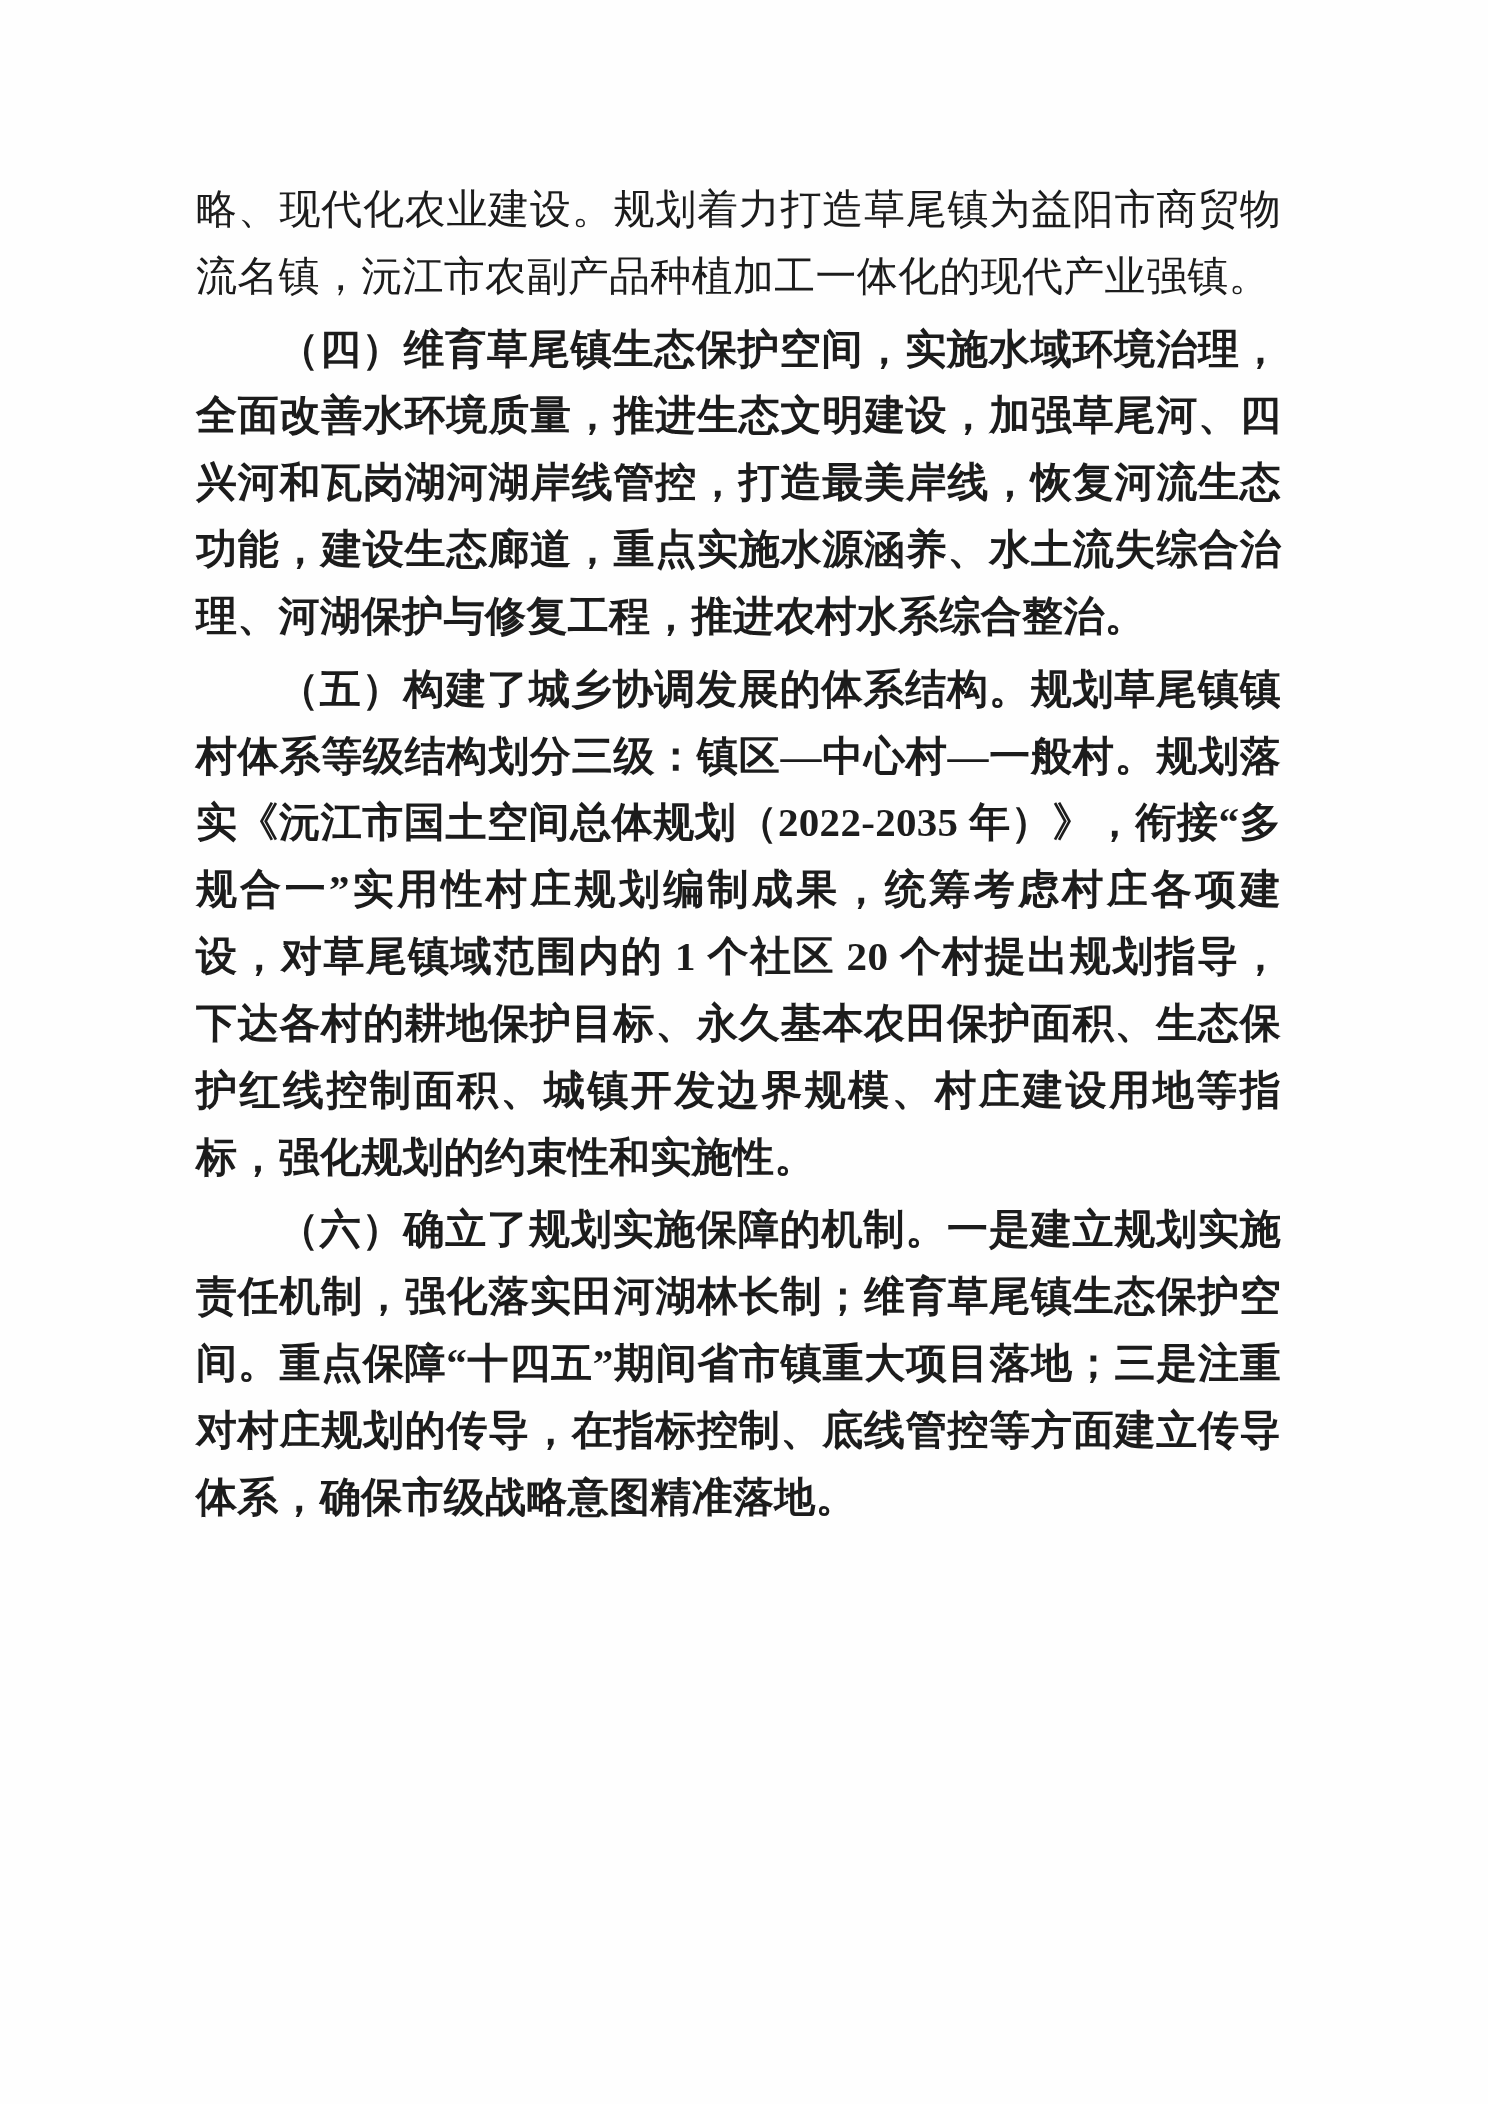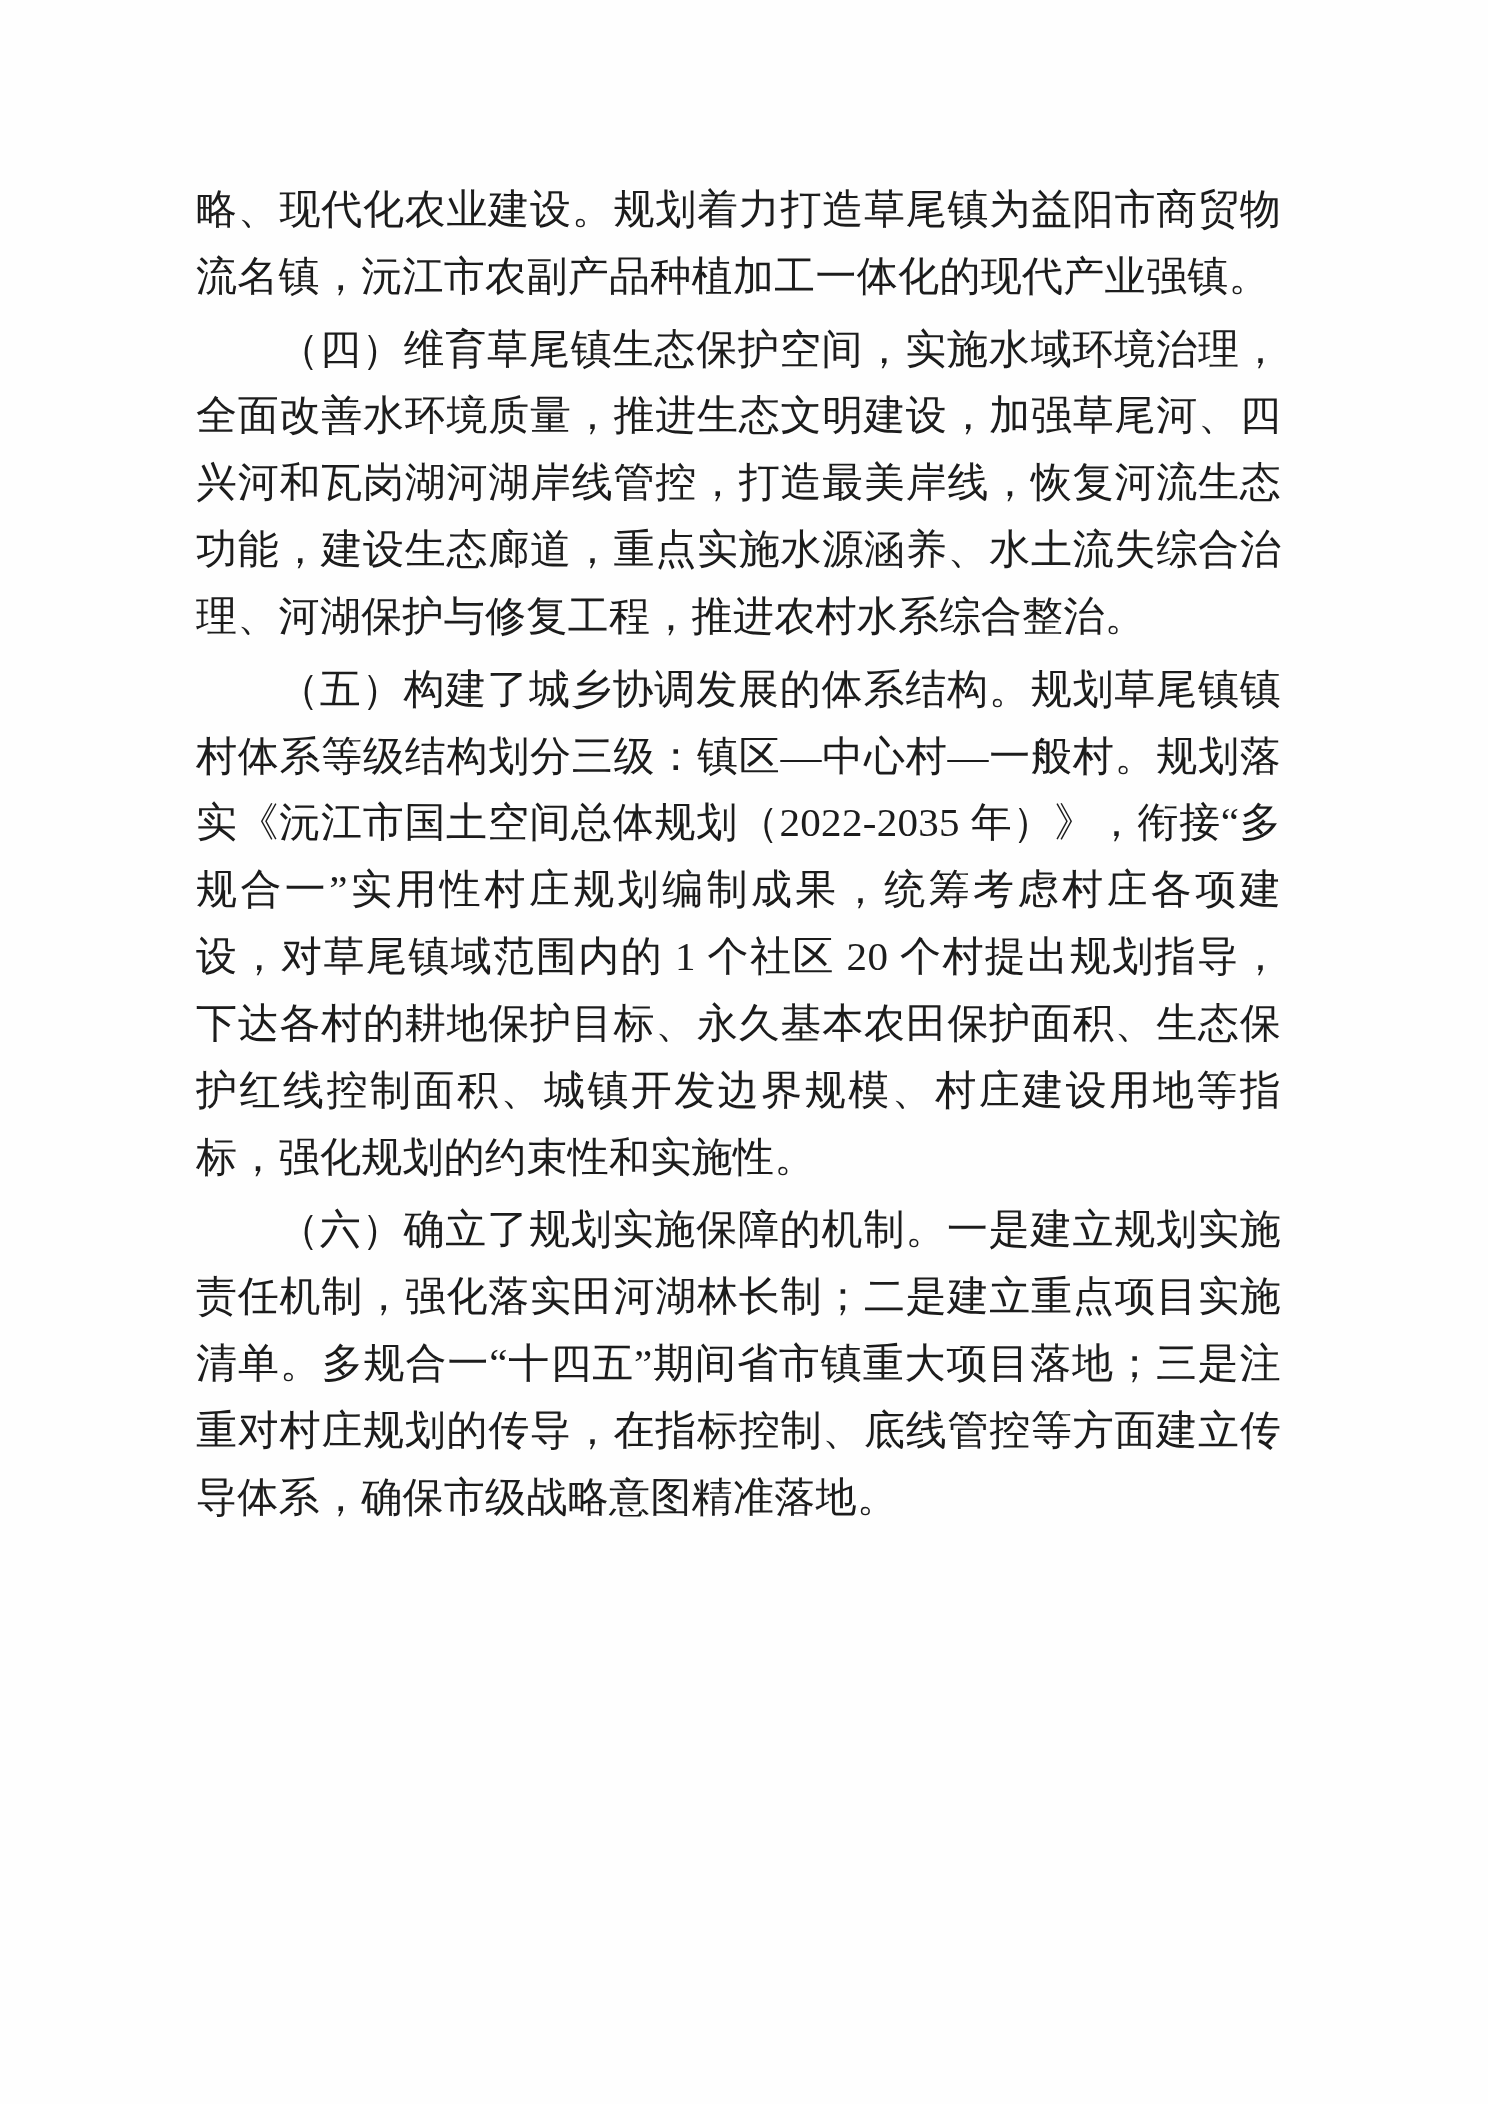--- a/index.html
+++ b/index.html
@@ -26,33 +26,34 @@
     line-height: 1.63;
     color: #1c1c1c;
     text-align: justify;
     text-justify: inter-ideograph;
     margin: 0 0 6px 0;
     letter-spacing: 0.3px;
     font-family: "Liberation Serif", "DejaVu Serif", serif;
   }
   .indent {
     text-indent: 82px;
+    font-weight: bold;
   }
   .hang {
     text-indent: 0;
   }
 </style>
 </head>
 <body>
 
 <div class="page">
   <div class="page-inner">
 
     <p class="doc-para hang">略、现代化农业建设。规划着力打造草尾镇为益阳市商贸物流名镇，沅江市农副产品种植加工一体化的现代产业强镇。</p>
 
     <p class="doc-para indent">（四）维育草尾镇生态保护空间，实施水域环境治理，全面改善水环境质量，推进生态文明建设，加强草尾河、四兴河和瓦岗湖河湖岸线管控，打造最美岸线，恢复河流生态功能，建设生态廊道，重点实施水源涵养、水土流失综合治理、河湖保护与修复工程，推进农村水系综合整治。</p>
 
     <p class="doc-para indent">（五）构建了城乡协调发展的体系结构。规划草尾镇镇村体系等级结构划分三级：镇区—中心村—一般村。规划落实《沅江市国土空间总体规划（2022-2035 年）》，衔接“多规合一”实用性村庄规划编制成果，统筹考虑村庄各项建设，对草尾镇域范围内的 1 个社区 20 个村提出规划指导，下达各村的耕地保护目标、永久基本农田保护面积、生态保护红线控制面积、城镇开发边界规模、村庄建设用地等指标，强化规划的约束性和实施性。</p>
 
-    <p class="doc-para indent">（六）确立了规划实施保障的机制。一是建立规划实施责任机制，强化落实田河湖林长制；二是建立重点项目实施清单。多规合一“十四五”期间省市镇重大项目落地；三是注重对村庄规划的传导，在指标控制、底线管控等方面建立传导体系，确保市级战略意图精准落地。</p>
+    <p class="doc-para indent">（六）确立了规划实施保障的机制。一是建立规划实施责任机制，强化落实田河湖林长制；维育草尾镇生态保护空间。重点保障“十四五”期间省市镇重大项目落地；三是注重对村庄规划的传导，在指标控制、底线管控等方面建立传导体系，确保市级战略意图精准落地。</p>
 
   </div>
 </div>
 
 </body></html>

